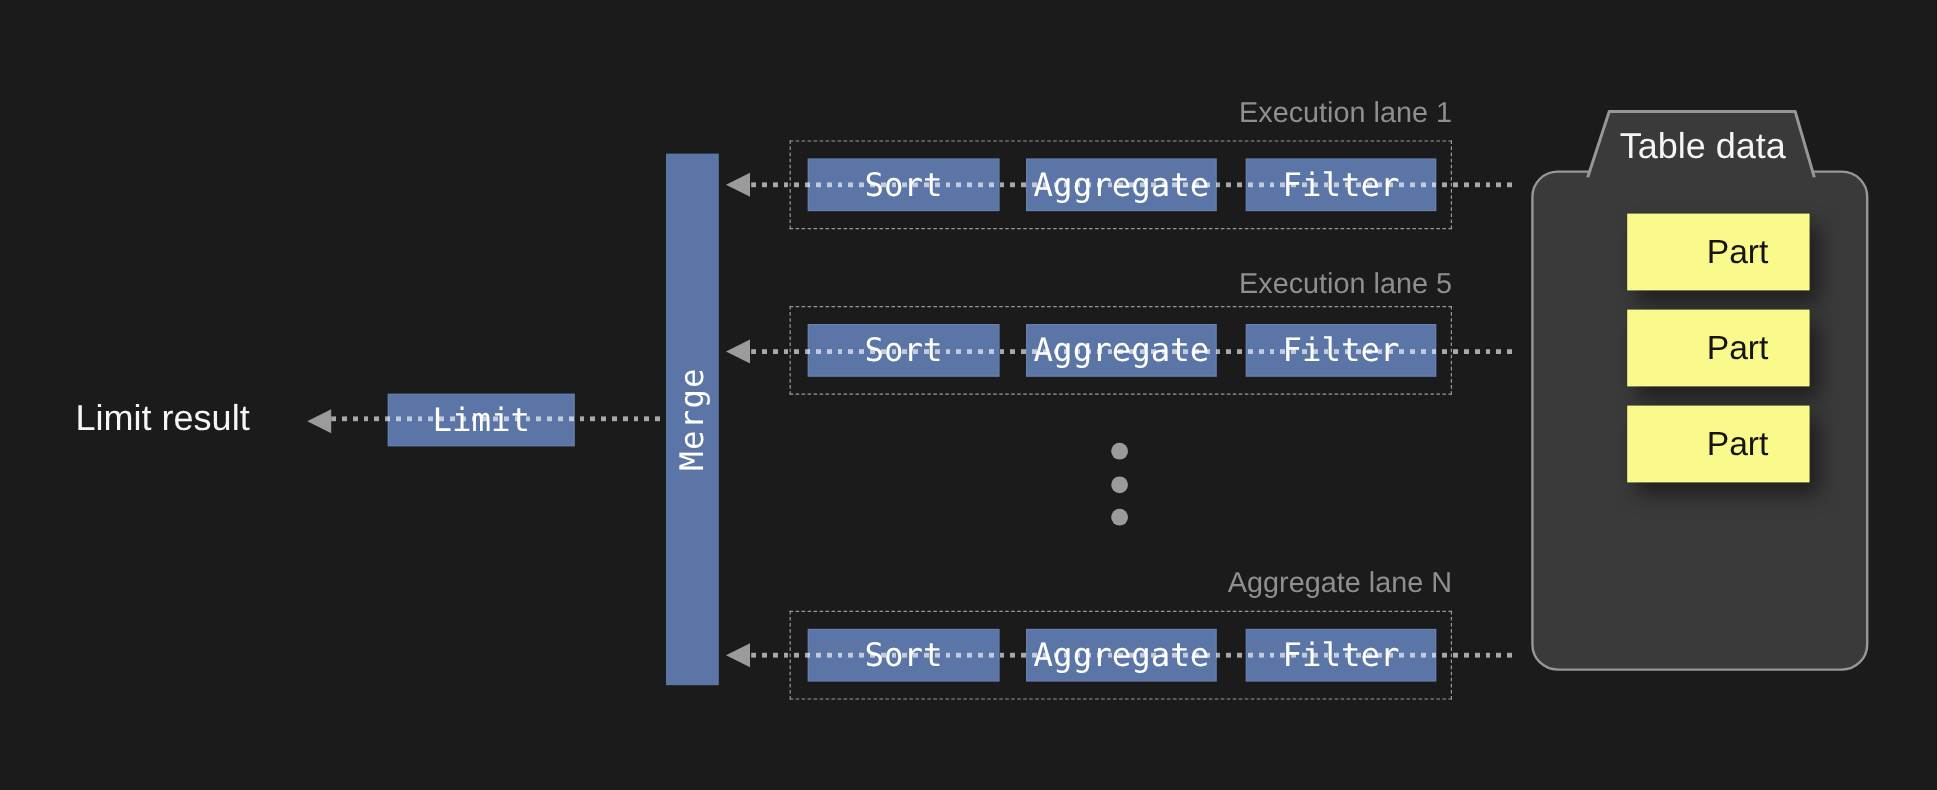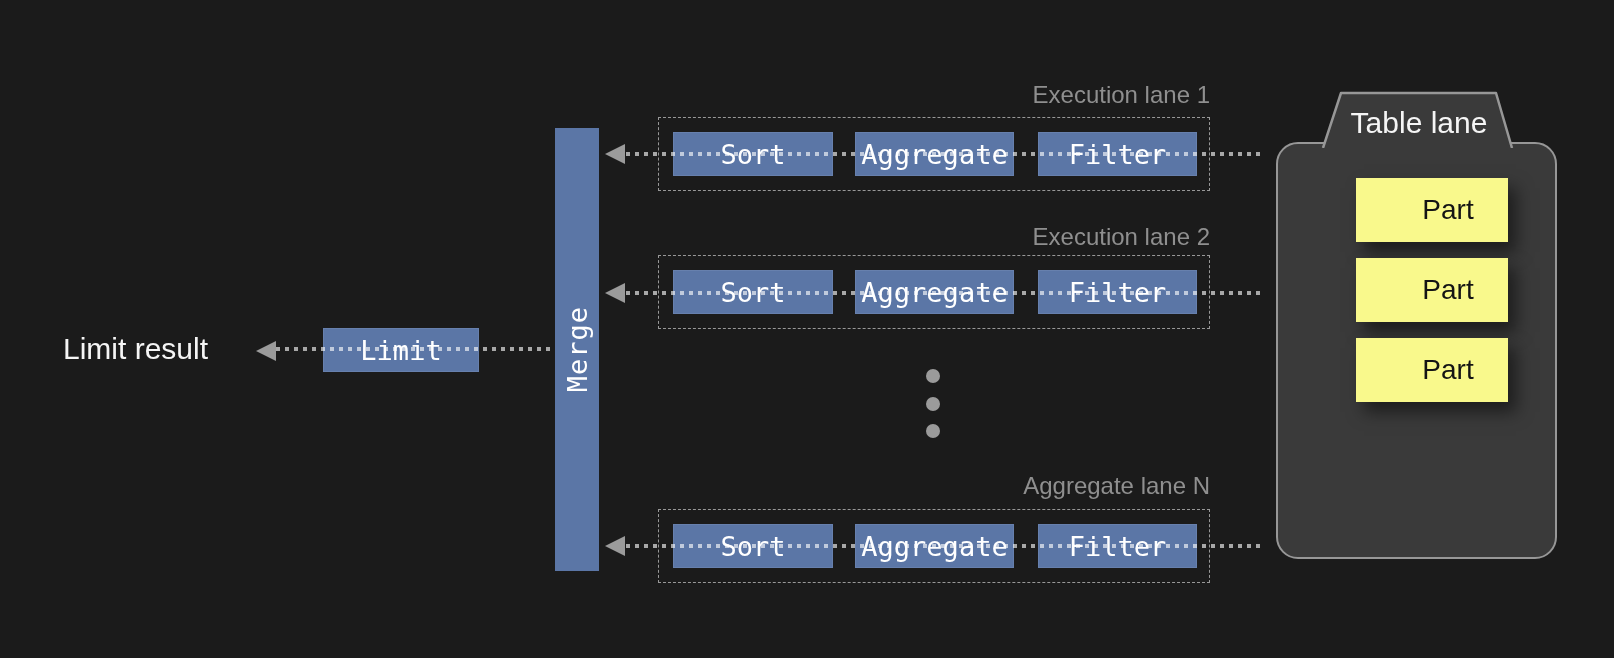--- a/index.html
+++ b/index.html
@@ -131,21 +131,21 @@
 
   <div class="lane-label lane-label-1">Execution lane 1</div>
   <div class="lane-box lane-box-1">
     <div class="op-box op-sort">Sort</div>
     <div class="op-box op-agg">Aggregate</div>
     <div class="op-box op-filter">Filter</div>
   </div>
   <div class="arrow arrow-lane-1"></div>
   <div class="dotline line-lane-1"></div>
 
-  <div class="lane-label lane-label-2">Execution lane 2</div>
+  <div class="lane-label lane-label-2">Execution lane 5</div>
   <div class="lane-box lane-box-2">
     <div class="op-box op-sort">Sort</div>
     <div class="op-box op-agg">Aggregate</div>
     <div class="op-box op-filter">Filter</div>
   </div>
   <div class="arrow arrow-lane-2"></div>
   <div class="dotline line-lane-2"></div>
 
   <div class="dot dot-gray dot-gray-1"></div>
   <div class="dot dot-gray dot-gray-2"></div>
@@ -158,21 +158,21 @@
     <div class="op-box op-filter">Filter</div>
   </div>
   <div class="arrow arrow-lane-3"></div>
   <div class="dotline line-lane-3"></div>
 
   <div class="table-body"></div>
   <svg class="table-tab" width="206" height="58" viewBox="0 0 206 58">
     <polygon points="7,58 25,3 180,3 196,58" fill="#3a3a3a"></polygon>
     <path d="M7,58 L25,3 L180,3 L196,58" fill="none" stroke="#979797" stroke-width="2.5" stroke-linejoin="round"></path>
   </svg>
-  <div class="table-label">Table lane</div>
+  <div class="table-label">Table data</div>
 
   <div class="part part-1">Part</div>
   <div class="part part-2">Part</div>
   <div class="part part-3">Part</div>
 
   <div class="dot dot-yellow dot-yellow-1"></div>
   <div class="dot dot-yellow dot-yellow-2"></div>
   <div class="dot dot-yellow dot-yellow-3"></div>
 
 </div>

